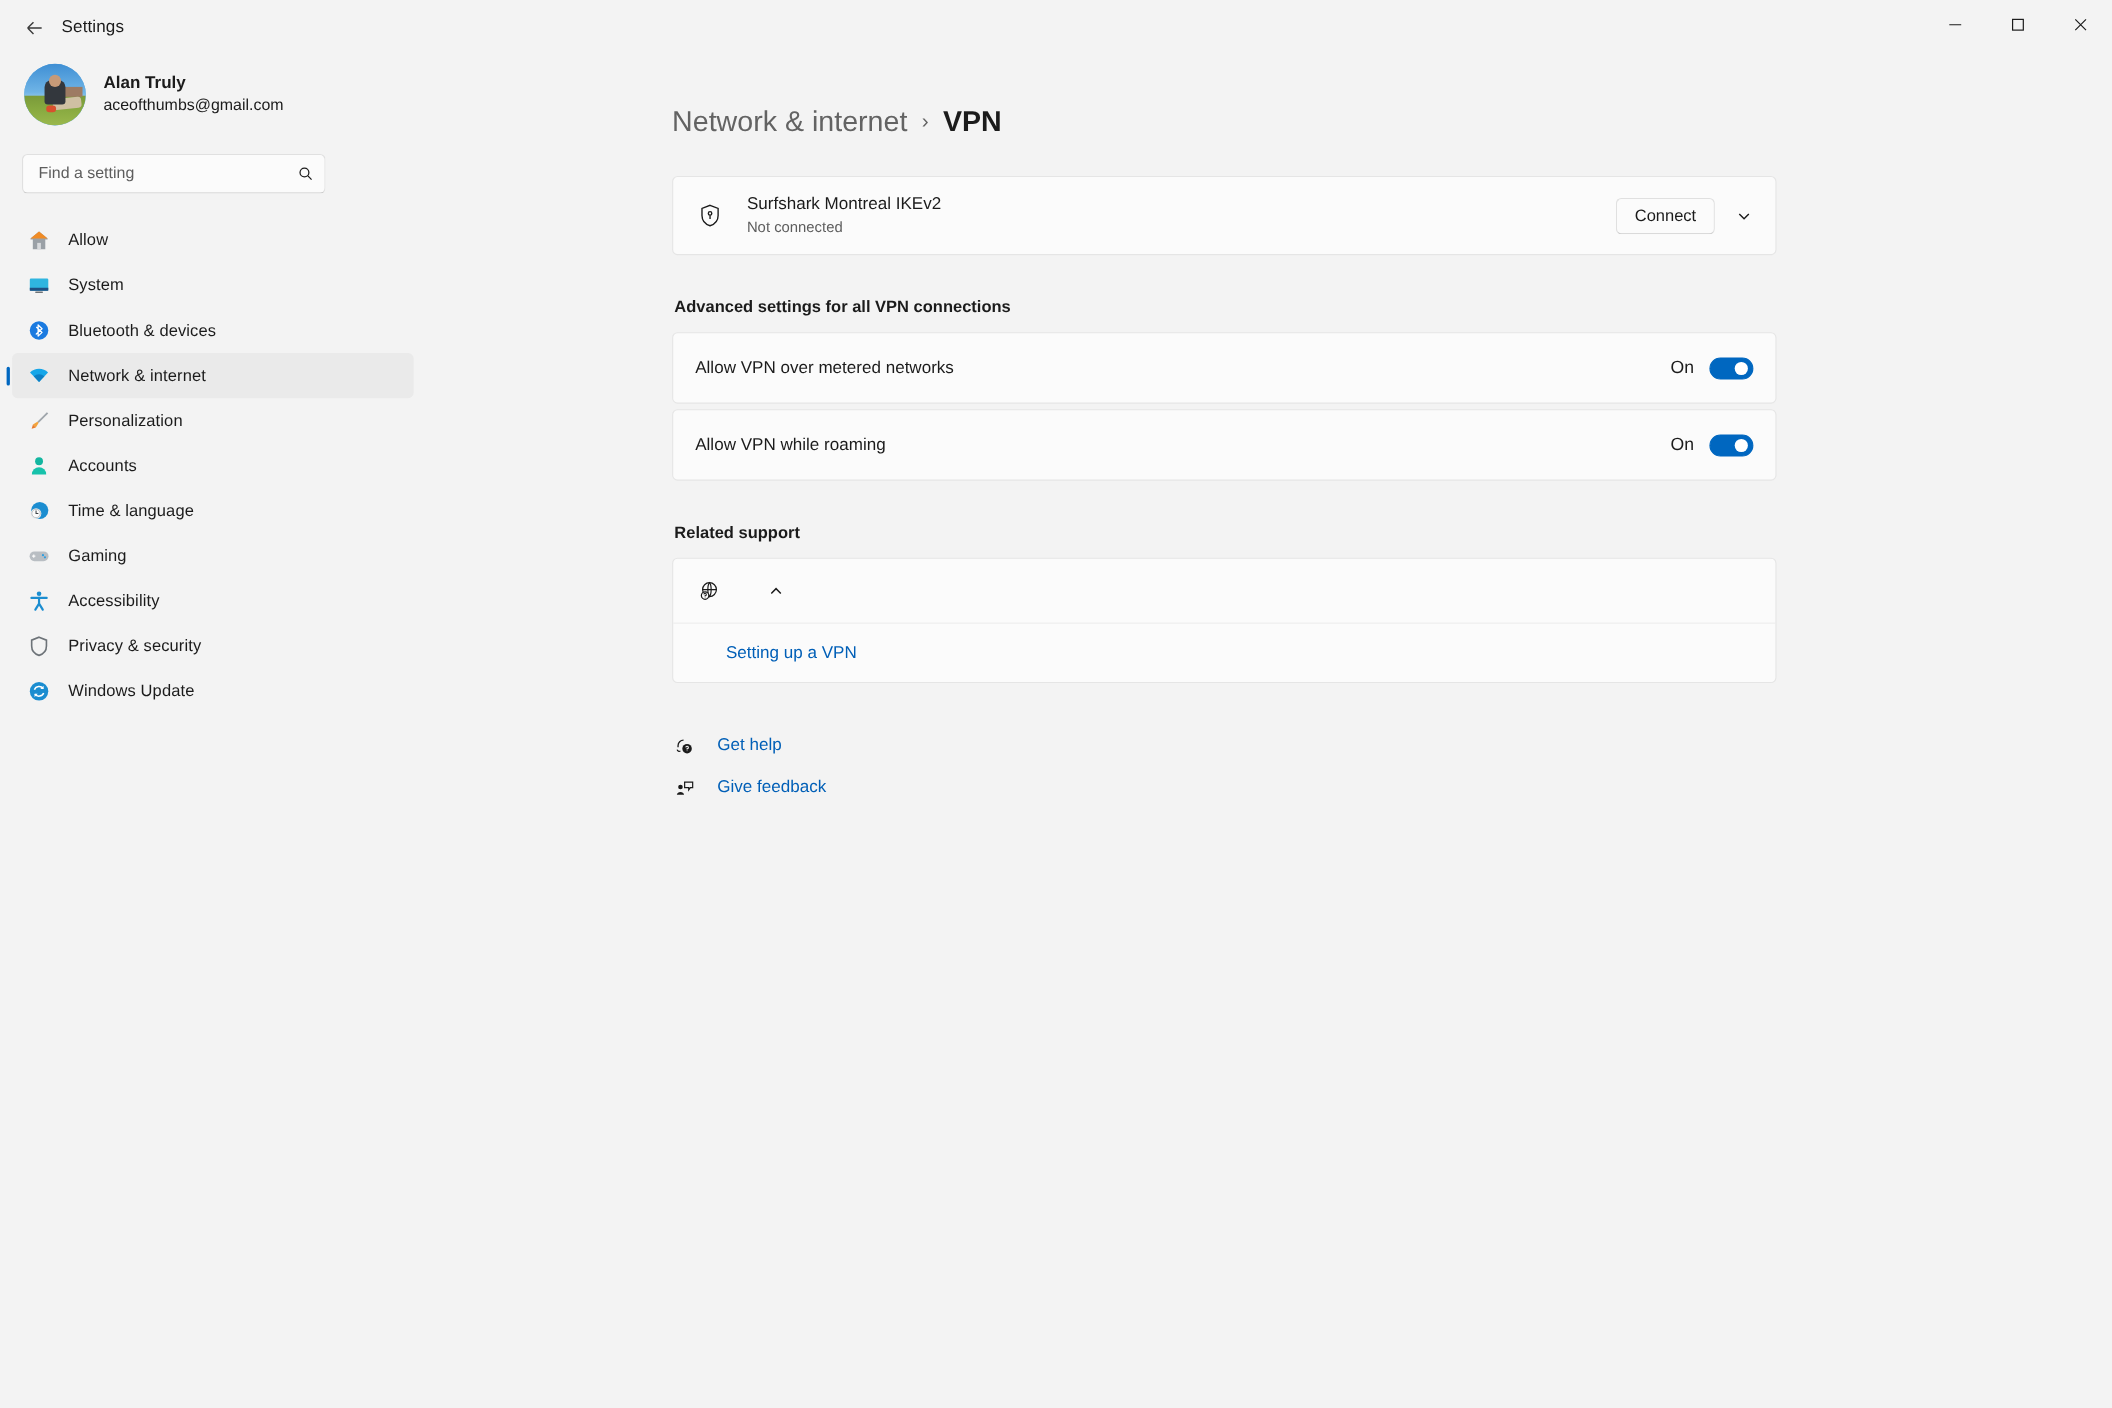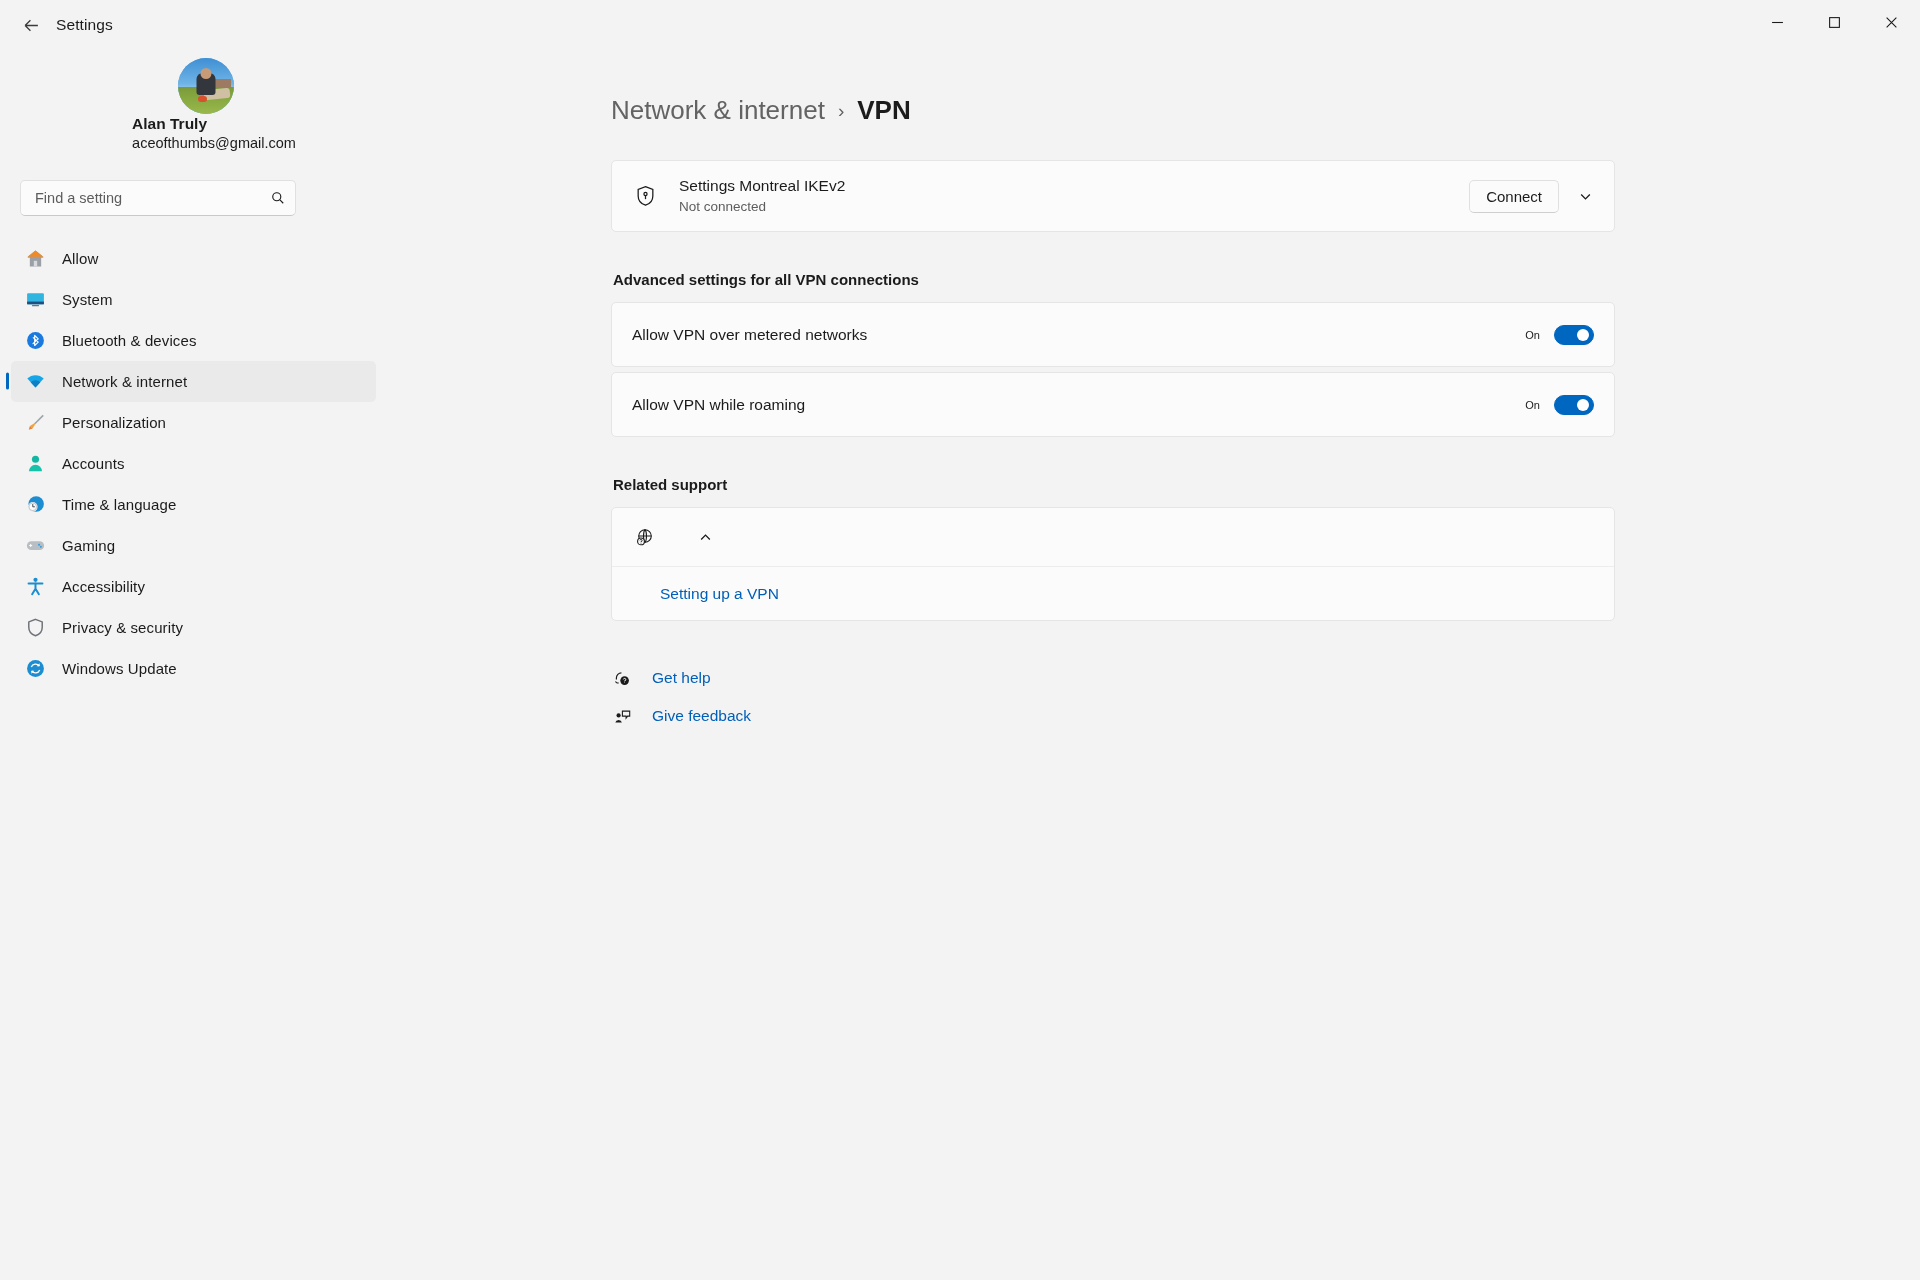--- a/index.html
+++ b/index.html
@@ -63,21 +63,20 @@
     width: 390px;
     flex: 0 0 390px;
     padding: 0 0 0 0;
     background: #f3f3f3;
   }
   .account {
     display: flex;
     align-items: center;
     padding: 8px 0 0 22px;
     margin-bottom: 26px;
-    flex-direction: column;
   }
   .avatar {
     width: 56px; height: 56px;
     border-radius: 50%;
     overflow: hidden;
     flex: 0 0 56px;
     position: relative;
     background: #5aa7dd;
   }
   .avatar .sky {
@@ -273,21 +272,21 @@
   }
 
   .row-toggle {
     height: 63px;
     display: flex;
     align-items: center;
     justify-content: space-between;
     padding: 0 20px;
   }
   .toggle-wrap { display: flex; align-items: center; }
-  .toggle-state { font-size: 11px; color: #1b1b1b; margin-right: 14px; }
+  .toggle-state { font-size: 16px; color: #1b1b1b; margin-right: 14px; }
   .switch {
     width: 40px; height: 20px;
     border-radius: 10px;
     background: #0067c0;
     border: 1px solid #0067c0;
     position: relative;
     cursor: default;
   }
   .switch .knob {
     position: absolute;
@@ -542,21 +541,21 @@
       <div class="card">
         <div class="row-profile">
           <span class="shield-ico">
             <svg viewBox="0 0 20 21" fill="none" stroke="currentColor" stroke-width="1.2">
               <path d="M10 1.6l7 2.7v6.1c0 4.6-3 7.6-7 8.9-4-1.3-7-4.3-7-8.9V4.3z"></path>
               <circle cx="10" cy="8.6" r="1.5"></circle>
               <path d="M10 10.1v3.4"></path>
             </svg>
           </span>
           <span class="prof-text">
-            <span class="prof-name" style="display:block">Settings Montreal IKEv2</span>
+            <span class="prof-name" style="display:block">Surfshark Montreal IKEv2</span>
             <span class="prof-state" style="display:block">Not connected</span>
           </span>
           <button class="btn-standard">Connect</button>
           <span class="chev-btn">
             <svg viewBox="0 0 12 12" fill="none" stroke="currentColor" stroke-width="1.2">
               <path d="M2 4.2L6 8.2l4-4"></path>
             </svg>
           </span>
         </div>
       </div>

